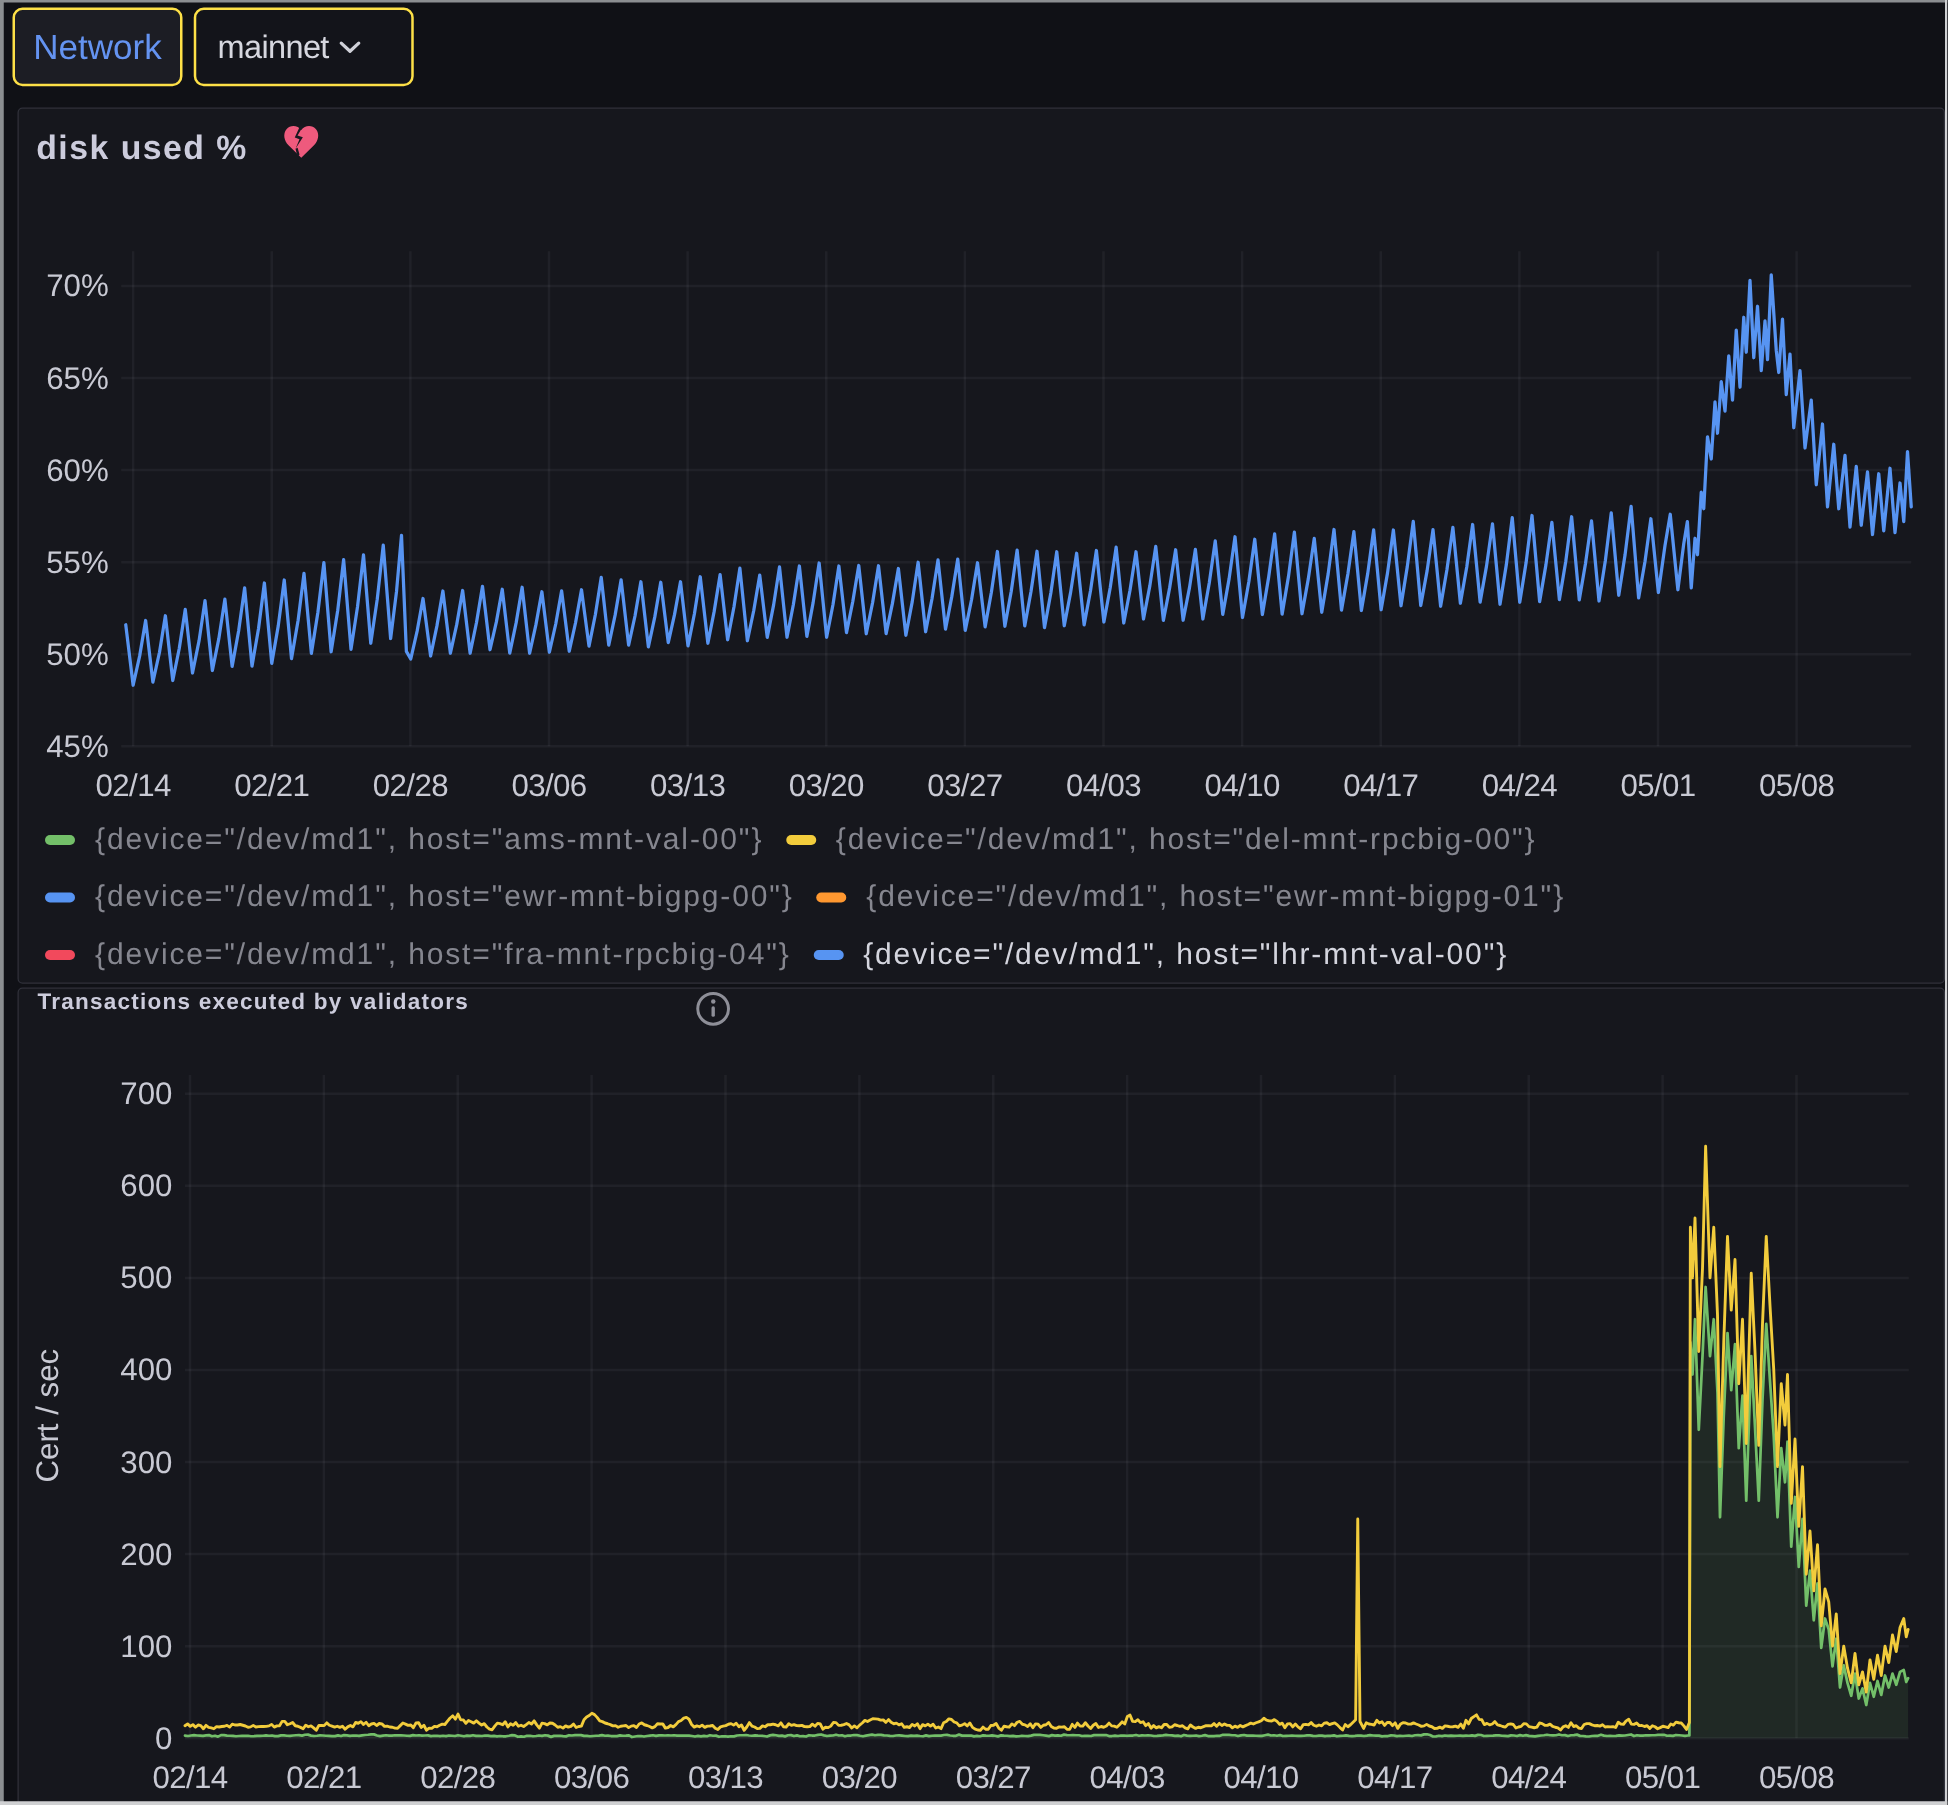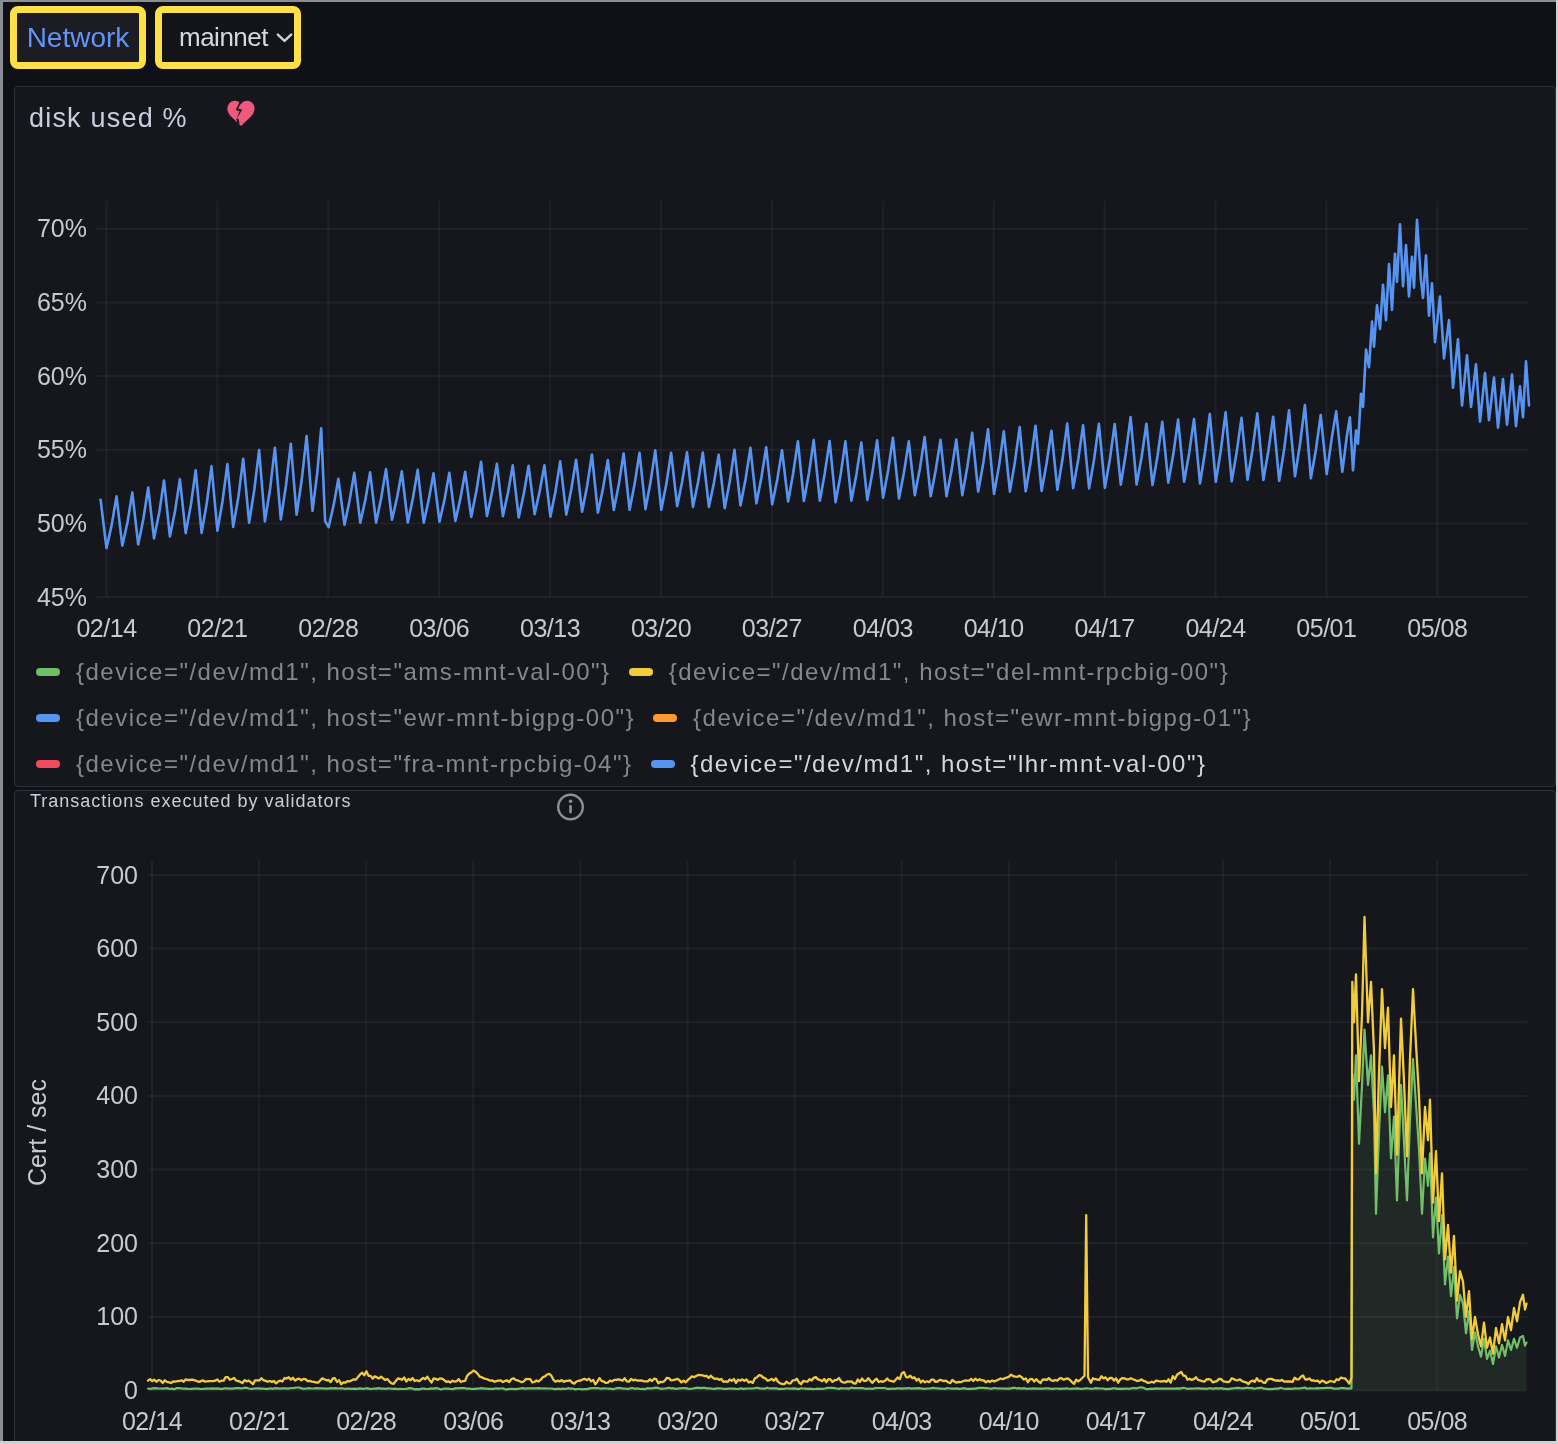--- a/index.html
+++ b/index.html
@@ -1,29 +1,29 @@
 <!DOCTYPE html>
 <html><head><meta charset="utf-8"><style>
 *{margin:0;padding:0;box-sizing:border-box;}
 html,body{width:1558px;height:1444px;background:#101116;overflow:hidden;position:relative;
 font-family:"Liberation Sans",sans-serif;}
 .edge{position:absolute;z-index:50;}
 .panel{position:absolute;background:#16171d;border:1px solid #30313a;border-radius:4px;}
-.btn{position:absolute;border:7px solid #fde047;border-radius:8px;display:flex;align-items:center;}
-.ptitle{position:absolute;color:#ccccdc;font-weight:400;white-space:nowrap;}
+.btn{position:absolute;border:2px solid #fde047;border-radius:8px;display:flex;align-items:center;}
+.ptitle{position:absolute;color:#ccccdc;font-weight:700;white-space:nowrap;}
 #legend{position:absolute;left:36px;top:649px;width:1488px;display:flex;flex-wrap:wrap;z-index:5;}
 .li{display:flex;align-items:center;height:46px;margin-right:18px;}
 .dash{display:inline-block;width:24px;height:8px;border-radius:4px;margin-right:16px;}
 .lt{font-size:24px;color:#85868f;letter-spacing:1.5px;}
 .hot .lt{color:#d4d5de;}
 </style></head><body>
 <div class="btn" style="left:10px;top:6px;width:136px;height:63px;background:#1c1d24;justify-content:center;">
 <span style="color:#6493f1;font-size:28px;font-weight:500;">Network</span>
   </div>
-<div class="btn" style="left:155px;top:6px;width:146px;height:63px;background:#13141a;padding-left:17px;">
+<div class="btn" style="left:155px;top:6px;width:176px;height:63px;background:#13141a;padding-left:17px;">
 <span style="color:#d6d7df;font-size:26px;font-weight:500;letter-spacing:-0.5px;">mainnet</span>
     <svg width="20" height="12" viewBox="0 0 20 12" style="margin-left:7px">
       <path d="M3 2.5 L10 9 L17 2.5" fill="none" stroke="#cfd0d8" stroke-width="2.6" stroke-linecap="round" stroke-linejoin="round"></path>
     </svg>
   </div>
 <div class="panel" style="left:14px;top:86px;width:1542px;height:701px;"></div>
 <div class="panel" style="left:14px;top:790px;width:1542px;height:656px;"></div>
 <div class="ptitle" style="left:29px;top:103px;font-size:27px;letter-spacing:1.2px;">disk used %</div>
 <svg width="32" height="33" viewBox="0 0 32 33" style="position:absolute;left:225px;top:97px">
     <path d="M16 7.0 C13.1 3.0 7.3 2.6 4.2 6.4 C1.2 10.1 2.2 15.5 5.8 19.2 L16 29.1 L26.2 19.2 C29.8 15.5 30.8 10.1 27.8 6.4 C24.7 2.6 18.9 3.0 16 7.0 Z" fill="#ee5a7d"></path>

